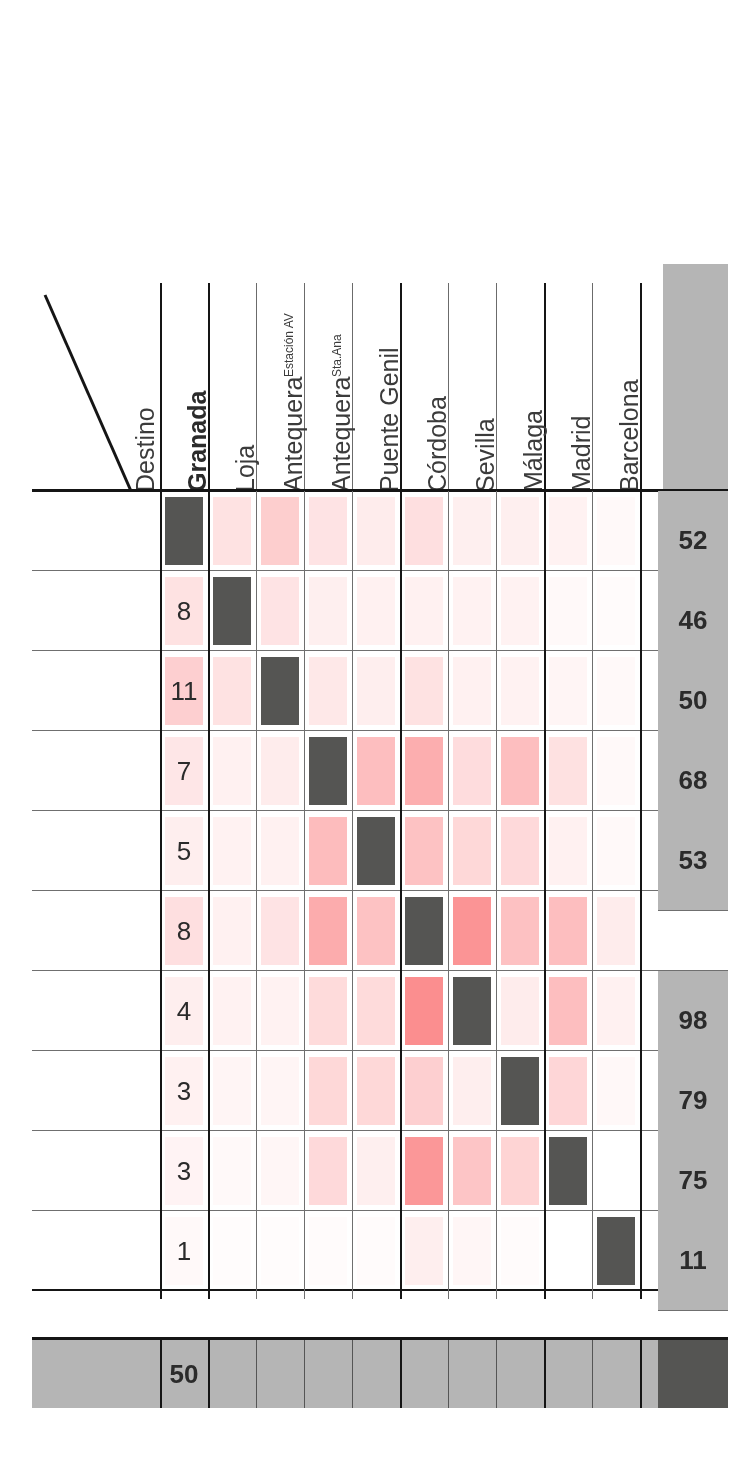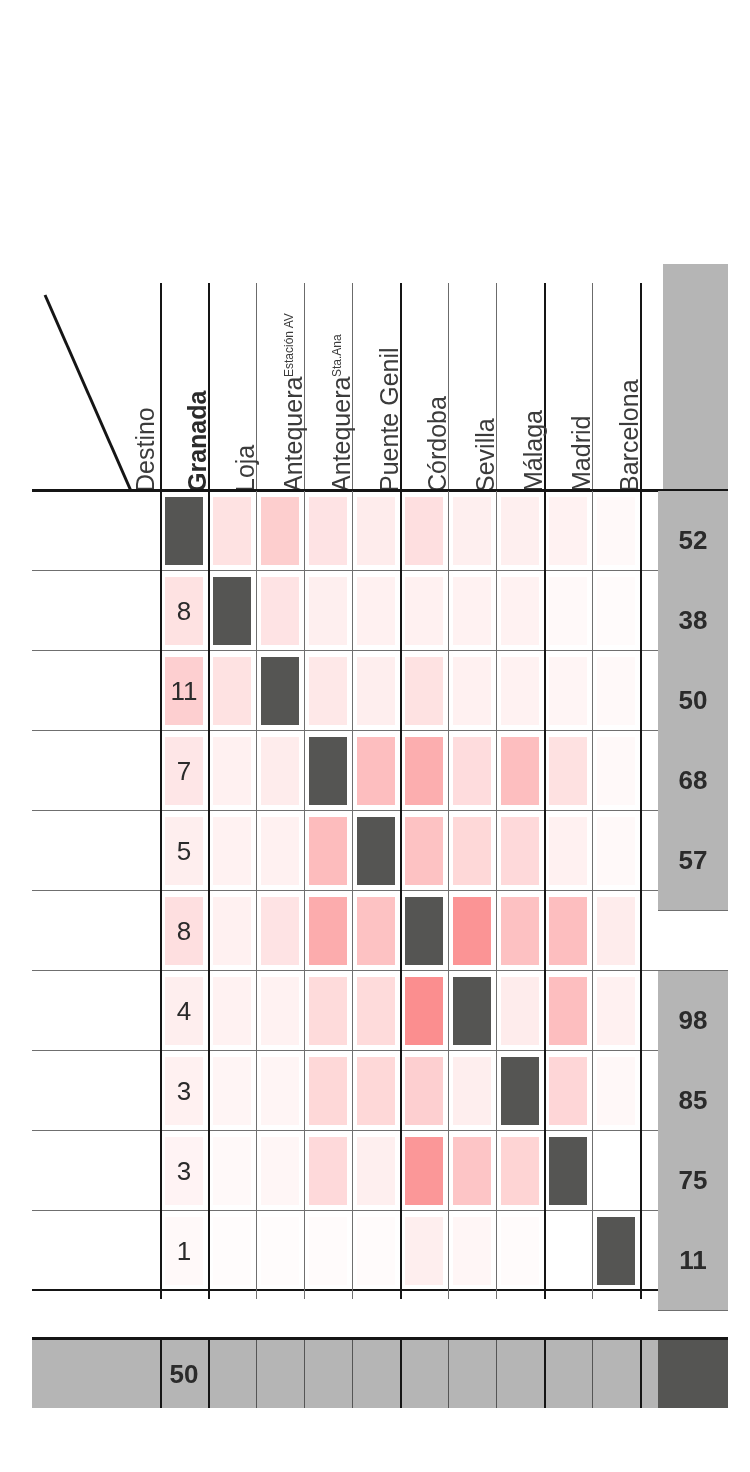--- a/index.html
+++ b/index.html
@@ -379,21 +379,21 @@
         </div>
         <div class="cell" style="left: 464px;">
           <div class="swatch" style="background: rgb(255, 242, 242);"></div>
         </div>
         <div class="cell" style="left: 512px;">
           <div class="swatch" style="background: rgb(255, 249, 249);"></div>
         </div>
         <div class="cell" style="left: 560px;">
           <div class="swatch" style="background: rgb(255, 251, 251);"></div>
         </div>
-        <div class="total-cell">38</div>
+        <div class="total-cell">46</div>
       </div>
       <div class="row" style="top: 160px;">
         <div class="rowlabel-cell"></div>
         <div class="cell" style="left: 128px;">
           <div class="swatch" style="background: rgb(253, 207, 208);">11</div>
         </div>
         <div class="cell" style="left: 176px;">
           <div class="swatch" style="background: rgb(254, 226, 226);"></div>
         </div>
         <div class="cell diag" style="left: 224px;">
@@ -481,21 +481,21 @@
         </div>
         <div class="cell" style="left: 464px;">
           <div class="swatch" style="background: rgb(254, 217, 218);"></div>
         </div>
         <div class="cell" style="left: 512px;">
           <div class="swatch" style="background: rgb(255, 241, 241);"></div>
         </div>
         <div class="cell" style="left: 560px;">
           <div class="swatch" style="background: rgb(255, 249, 249);"></div>
         </div>
-        <div class="total-cell">57</div>
+        <div class="total-cell">53</div>
       </div>
       <div class="row" style="top: 400px;">
         <div class="rowlabel-cell"></div>
         <div class="cell" style="left: 128px;">
           <div class="swatch" style="background: rgb(254, 223, 224);">8</div>
         </div>
         <div class="cell" style="left: 176px;">
           <div class="swatch" style="background: rgb(255, 241, 241);"></div>
         </div>
         <div class="cell" style="left: 224px;">
@@ -582,21 +582,21 @@
         </div>
         <div class="cell diag" style="left: 464px;">
           <div class="swatch"></div>
         </div>
         <div class="cell" style="left: 512px;">
           <div class="swatch" style="background: rgb(254, 214, 215);"></div>
         </div>
         <div class="cell" style="left: 560px;">
           <div class="swatch" style="background: rgb(255, 248, 248);"></div>
         </div>
-        <div class="total-cell">85</div>
+        <div class="total-cell">79</div>
       </div>
       <div class="row" style="top: 640px;">
         <div class="rowlabel-cell"></div>
         <div class="cell" style="left: 128px;">
           <div class="swatch" style="background: rgb(255, 243, 244);">3</div>
         </div>
         <div class="cell" style="left: 176px;">
           <div class="swatch" style="background: rgb(255, 249, 249);"></div>
         </div>
         <div class="cell" style="left: 224px;">

